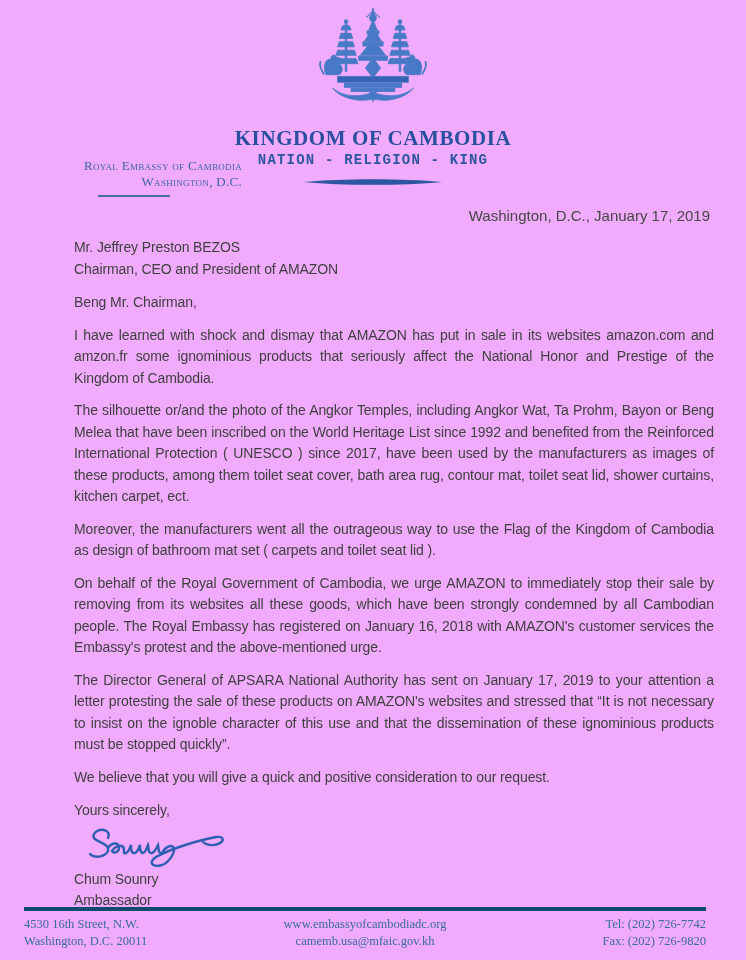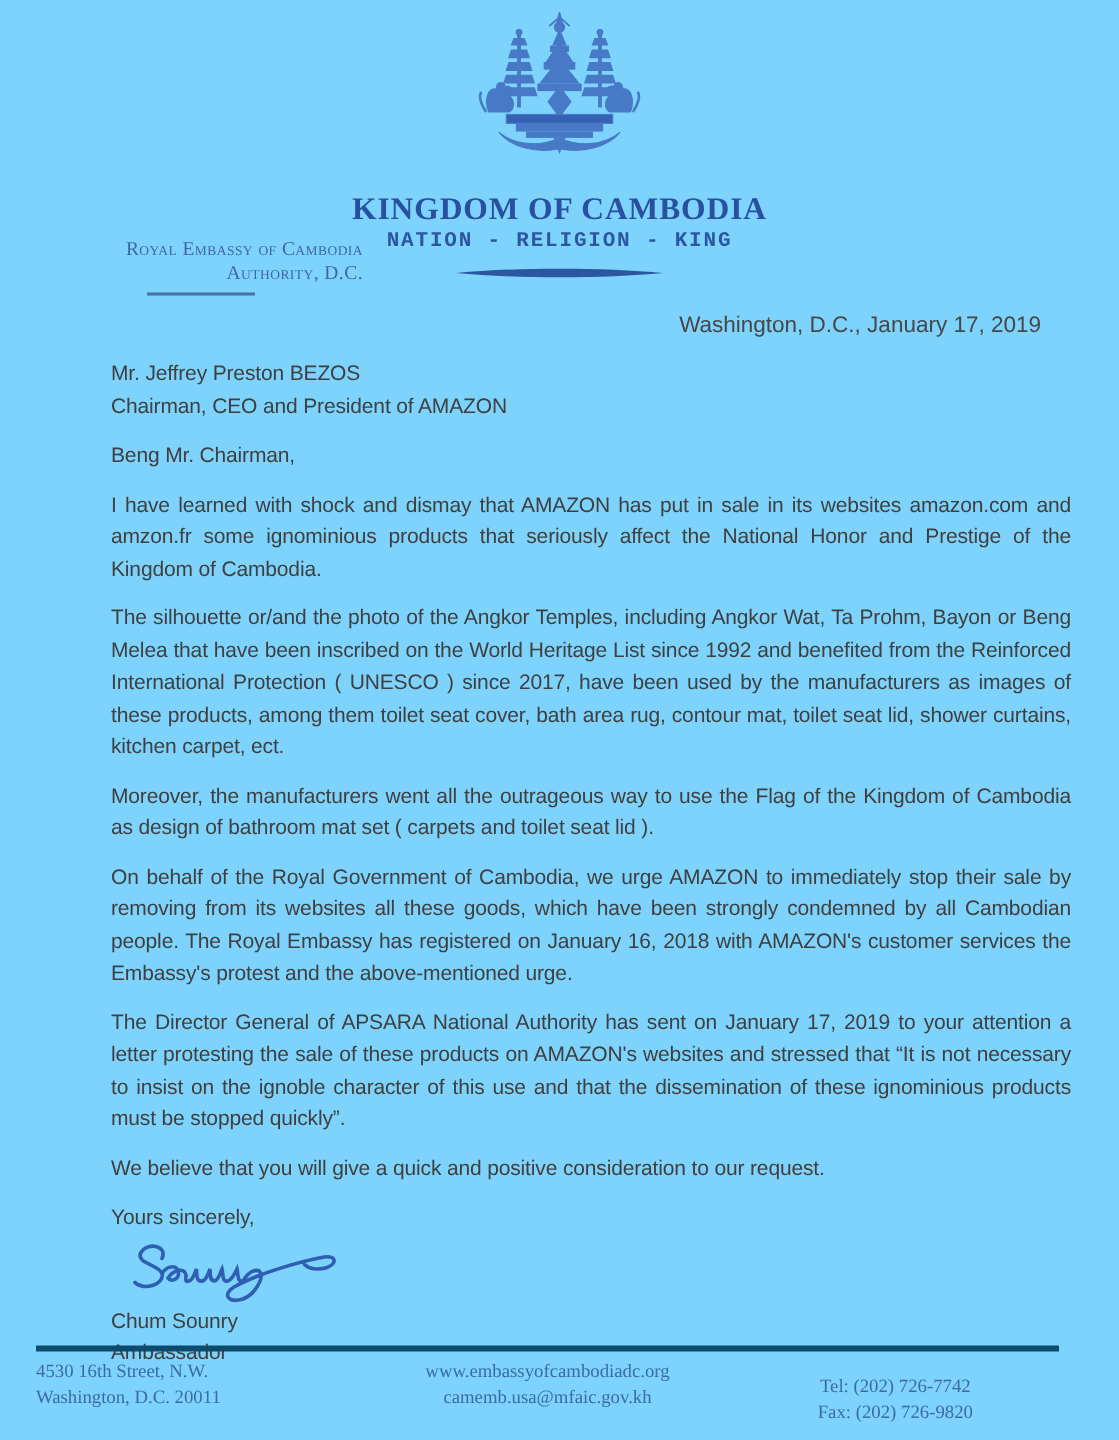--- a/index.html
+++ b/index.html
@@ -1,18 +1,18 @@
 <!DOCTYPE html>
 <html><head>
 <meta charset="utf-8">
 <style>
   html,body { margin:0; padding:0; background:#e8e8e8; }
   .page {
     position:relative; width:746px; height:960px; margin:0 auto;
-    background:#7dd3fc; overflow:hidden;
+    background:#f0abfc; overflow:hidden;
     font-family:"Liberation Sans","DejaVu Sans",sans-serif;
     color:#3f3f3f;
   }
   
   .emblem-wrap { text-align:center; padding-top:6px; }
   .kingdom-title {
     margin-top:4px; text-align:center;
     font-family:"Liberation Serif","DejaVu Serif",serif;
     font-weight:bold; font-size:21px; letter-spacing:.6px; color:#28509e;
   }
@@ -26,21 +26,21 @@
     position:absolute; left:26px; top:158px; width:216px;
     text-align:right;
     font-family:"Liberation Serif","DejaVu Serif",serif;
     font-variant:small-caps; font-size:13px; line-height:16px;
     color:#3f66a6; letter-spacing:.3px;
   }
   .embassy-underline {
     width:72px; height:2px; background:#4a6fa5; margin:5px auto 0 auto;
   }
   .date-line {
-    margin-top:16px; text-align:right; padding-right:52px;
+    margin-top:16px; text-align:right; padding-right:36px;
     font-size:15px; color:#474747;
   }
   
   .letter-body { margin:13px 32px 0 74px; font-size:14px; line-height:21.5px; letter-spacing:-0.1px; }
   .recipient-line { }
   .salutation { margin-top:12px; }
   .letter-body p.para { margin:11px 0 0 0; text-align:justify; }
   .valediction { margin-top:12px; }
   .signature-wrap { margin:2px 0 0 8px; height:44px; }
   .signer-name { line-height:21px; margin-top:1px; }
@@ -48,21 +48,21 @@
   
   .footer {
     position:absolute; left:24px; right:40px; bottom:10px;
     border-top:4px solid #0c4a6e; padding-top:5px;
     display:flex; justify-content:space-between; align-items:flex-start;
     font-family:"Liberation Serif","DejaVu Serif",serif;
     font-size:12.5px; line-height:17px; color:#3a6ba3;
   }
   .footer-col-left  { text-align:left;  width:32%; }
   .footer-col-center{ text-align:center;width:36%; }
-  .footer-col-right { text-align:center; width:32%;margin-top:10px; }
+  .footer-col-right { text-align:right; width:32%; }
 </style>
 </head>
 <body>
 
 <div class="page">
 
   <div class="emblem-wrap">
     <svg width="118" height="112" viewBox="0 0 140 130">
       <g fill="#4879c6" stroke="#4879c6">
 
@@ -116,21 +116,21 @@
 
   <div class="divider-wrap">
     <svg width="140" height="10" viewBox="0 0 140 10">
       <path d="M1,5 C40,1.2 100,1.2 139,5 C100,8.8 40,8.8 1,5 Z" fill="#2d56a0"></path>
       <path d="M60,5 C64,1.5 76,8.5 80,5" stroke="#2d56a0" stroke-width="1.2" fill="none"></path>
     </svg>
   </div>
 
   <div class="embassy-block">
     <div>Royal Embassy of Cambodia</div>
-    <div>Authority, D.C.</div>
+    <div>Washington, D.C.</div>
     <div class="embassy-underline"></div>
   </div>
 
   <div class="date-line">Washington, D.C., January 17, 2019</div>
 
   <div class="letter-body">
     <div class="recipient-line">Mr. Jeffrey Preston BEZOS</div>
     <div class="recipient-line">Chairman, CEO and President of AMAZON</div>
 
     <div class="salutation">Beng Mr. Chairman,</div>

